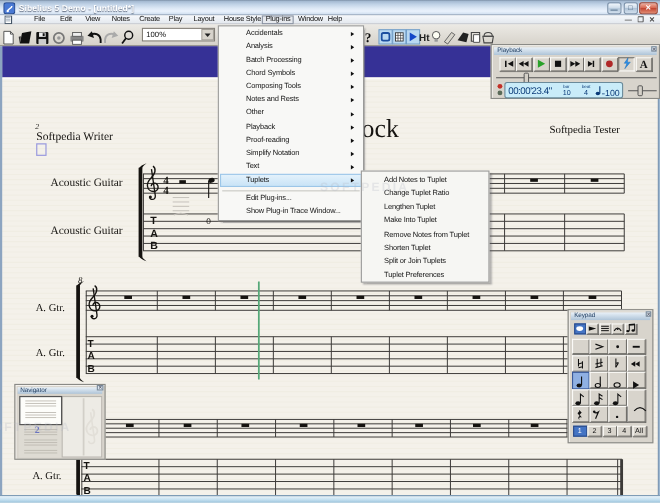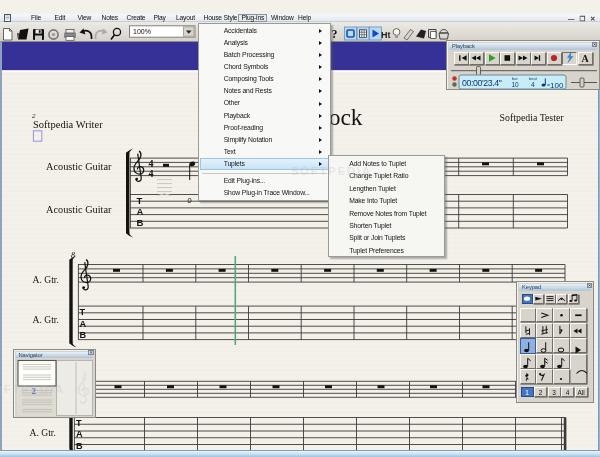--- a/index.html
+++ b/index.html
@@ -192,20 +192,37 @@
 <circle cx="396.5" cy="32" r="3.4" fill="#fefef4" stroke="#555" stroke-width="0.9"></circle>
 <path d="M395 35.3h3v2.6h-3z" fill="#999"></path>
 <path d="M404 38 L410.5 29.5 L413.5 31.5 L407 40 Z" fill="#d8d5cc" stroke="#555" stroke-width="0.8"></path>
 <path d="M416 36.5 L421 29.5 L426 31 L424 38.5 Z" fill="#222"></path>
 <path d="M428.5 29.5h7.5v8h-7.5z" fill="none" stroke="#444" stroke-width="1"></path>
 <path d="M430.5 31.5h5.5v7h-5.5z" fill="#fff" stroke="#444" stroke-width="0.8"></path>
 <path d="M440 33c0-2 1.5-3.5 3.8-3.5s3.8 1.5 3.8 3.5z" fill="none" stroke="#444" stroke-width="1"></path>
 <path d="M439 33h9.5l-1 6h-7.5z" fill="none" stroke="#444" stroke-width="1"></path>
   </svg>
 
+  <div id="titlebar" class="abs" style="z-index:8">
+    <svg class="abs" style="left:3px;top:1.5px" width="11" height="11">
+        <rect x="0.5" y="0.5" width="10" height="10" rx="2" fill="#4a7ad4" stroke="#24488c"></rect>
+        <path d="M4 8 C4 5.6 7.8 5.9 7.8 3.4" stroke="#fff" stroke-width="1.3" fill="none"></path>
+        <circle cx="4" cy="8.1" r="1.1" fill="#fff"></circle>
+      </svg>
+    <div id="titletext" class="abs">Sibelius 5 Demo - [untitled*]</div>
+    <div class="capbtn abs" style="left:551.5px;width:13.5px;">
+        <div class="capglyph" style="line-height:13px;">—</div>
+      </div>
+    <div class="capbtn abs" style="left:566.5px;width:13px;">
+        <div class="capglyph">□</div>
+      </div>
+    <div class="capbtn abs" id="btnclose" style="left:581px;width:16.5px;">
+        <div class="capglyph">✕</div>
+      </div>
+  </div>
 
   <div id="menubar" class="abs" style="z-index:8">
     <svg class="abs" style="left:3.5px;top:0.5px" width="8" height="8">
         <rect x="0.5" y="0.5" width="6" height="7" fill="#fff" stroke="#456"></rect>
         <path d="M1.5 2h4M1.5 3.5h4M1.5 5h4" stroke="#89a" stroke-width="0.7"></path>
       </svg>
     <div class="mitem" style="left:31px">File</div>
     <div class="mitem" style="left:54.5px">Edit</div>
     <div class="mitem" style="left:77.5px">View</div>
     <div class="mitem" style="left:101.5px">Notes</div>

